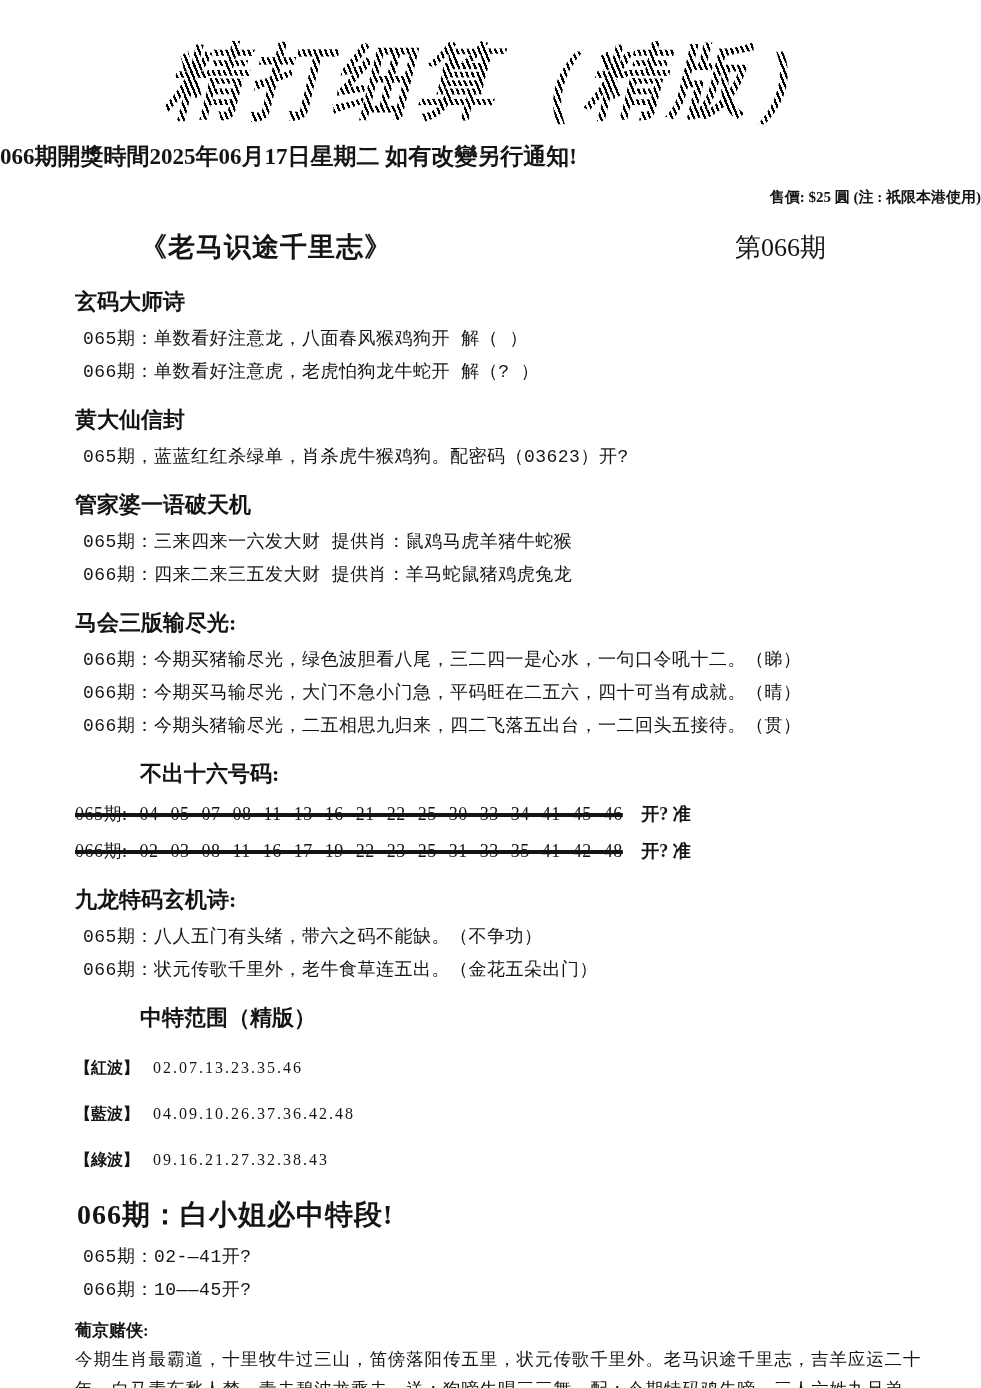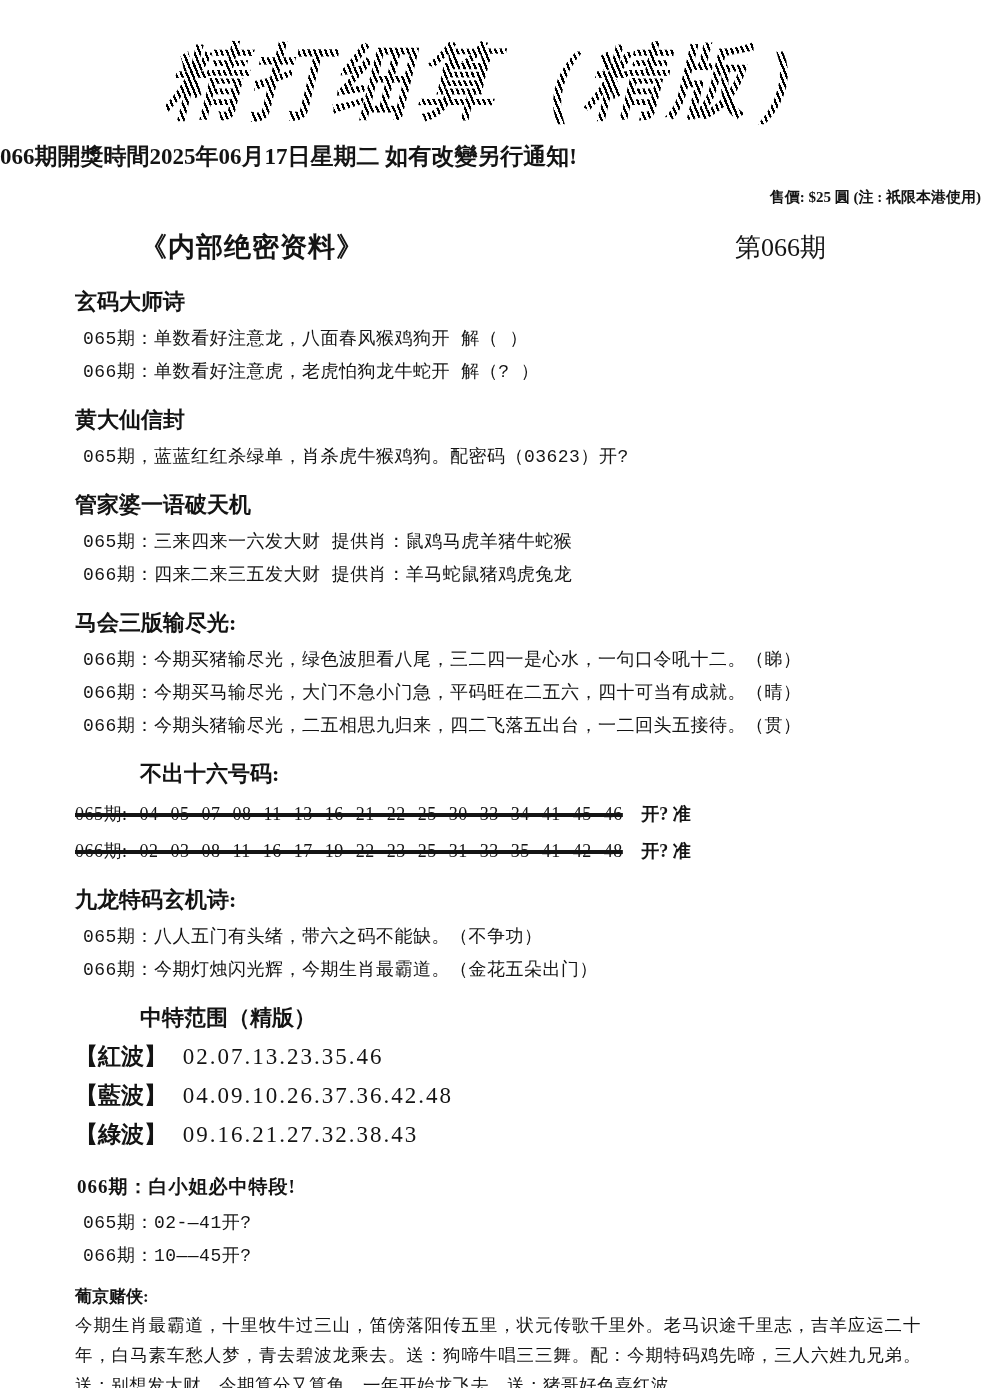--- a/index.html
+++ b/index.html
@@ -57,25 +57,25 @@
 
   .strike-row { font-size:18px; margin:13px 0; white-space:nowrap; }
   .strike-row .nums {
     text-decoration:line-through;
     text-decoration-thickness:3.5px;
     word-spacing:7px;
     letter-spacing:0.5px;
   }
   .strike-row .result { margin-left:14px; font-weight:700; }
 
-  .wave-row { font-size:23px; margin:8px 0; }
+  .wave-row { font-size:16px; margin:25px 0; }
   .wave-row .wave-label { font-weight:700; margin-right:10px; }
   .wave-row .wave-nums { letter-spacing:2px; }
 
-  .bai-head { font-size:19px; font-weight:700; margin:24px 0 10px 2px; letter-spacing:1px; }
+  .bai-head { font-size:28px; font-weight:700; margin:24px 0 10px 2px; letter-spacing:1px; }
 
   .pujing-head { font-size:17px; font-weight:700; margin:18px 0 2px 0; }
   .pujing-text {
     font-size:17.5px;
     line-height:1.72;
     text-align:justify;
     margin-top:2px;
     letter-spacing:0.5px;
   }
 </style>
@@ -84,21 +84,21 @@
 
 <div class="page">
 
   <div class="title-art">精打细算（精版）</div>
 
   <div class="notice">066期開獎時間2025年06月17日星期二 如有改變另行通知!</div>
 
   <div class="price">售價: $25 圓 (注 : 祇限本港使用)</div>
 
   <div class="doc-head">
-    <span class="doc-title">《内部绝密资料》</span>
+    <span class="doc-title">《老马识途千里志》</span>
     <span class="issue">第066期</span>
   </div>
 
   <div class="content">
 
     <div class="sec-head">玄码大师诗</div>
     <div class="line">065期：单数看好注意龙，八面春风猴鸡狗开 解（ ）</div>
     <div class="line">066期：单数看好注意虎，老虎怕狗龙牛蛇开 解（? ）</div>
 
     <div class="sec-head">黄大仙信封</div>
@@ -118,21 +118,21 @@
       <span class="nums">065期: 04 05 07 08 11 13 16 21 22 25 30 33 34 41 45 46</span>
       <span class="result">开? 准</span>
     </div>
     <div class="strike-row">
       <span class="nums">066期: 02 03 08 11 16 17 19 22 23 25 31 33 35 41 42 48</span>
       <span class="result">开? 准</span>
     </div>
 
     <div class="sec-head">九龙特码玄机诗:</div>
     <div class="line">065期：八人五门有头绪，带六之码不能缺。（不争功）</div>
-    <div class="line">066期：今期灯烛闪光辉，今期生肖最霸道。（金花五朵出门）</div>
+    <div class="line">066期：状元传歌千里外，老牛食草连五出。（金花五朵出门）</div>
 
     <div class="sec-head indent">中特范围（精版）</div>
     <div class="wave-row">
       <span class="wave-label">【紅波】</span>
       <span class="wave-nums">02.07.13.23.35.46</span>
     </div>
     <div class="wave-row">
       <span class="wave-label">【藍波】</span>
       <span class="wave-nums">04.09.10.26.37.36.42.48</span>
     </div>

